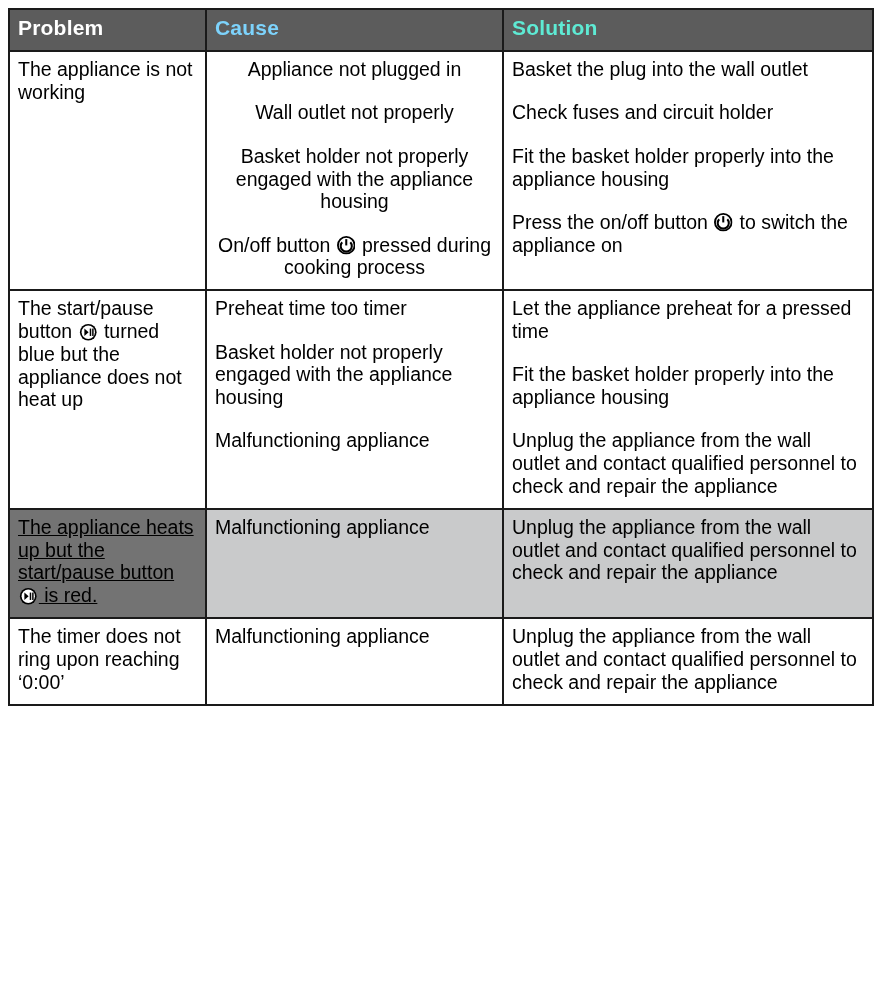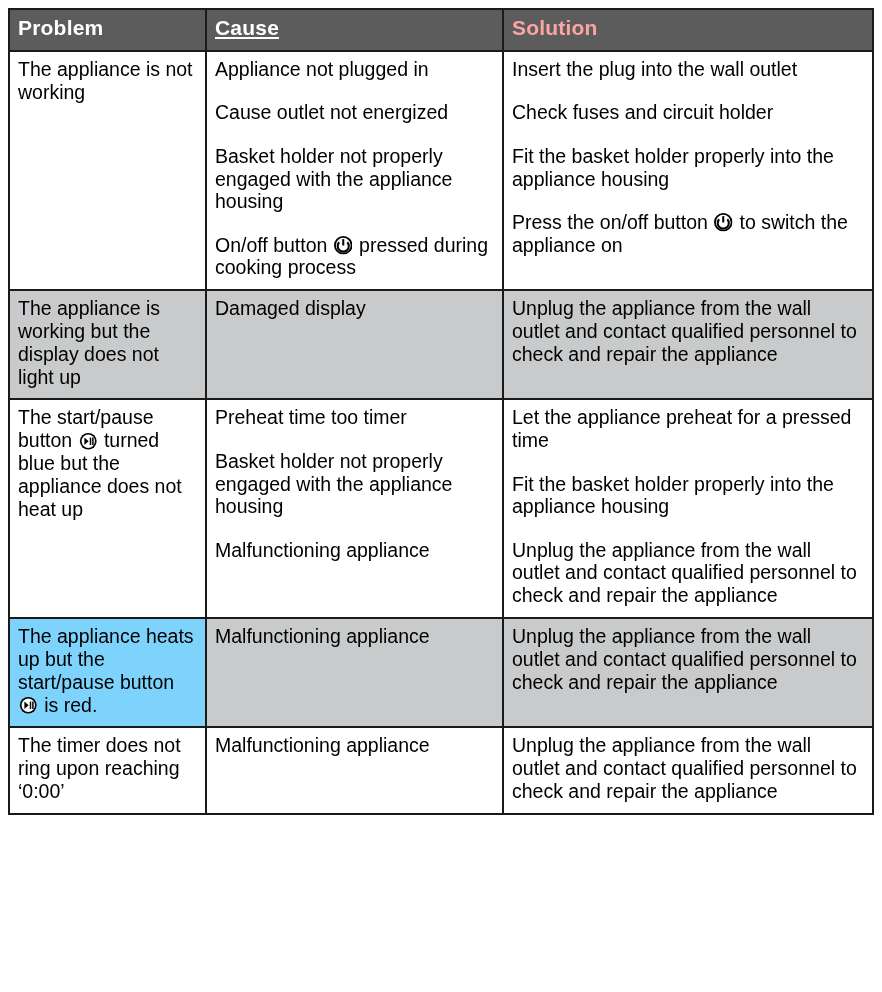--- a/index.html
+++ b/index.html
@@ -95,76 +95,65 @@
 
   <table class="troubleshoot">
     <colgroup>
       <col class="c1">
       <col class="c2">
       <col class="c3">
     </colgroup>
     <thead>
       <tr>
         <th style="background: rgb(92, 92, 92); color: rgb(255, 255, 255); border-color: rgb(26, 26, 26);">Problem</th>
-        <th style="background: rgb(92, 92, 92); color: #ffffff; border-color: rgb(26, 26, 26); text-decoration: underline;">Cause</th>
-        <th style="background: rgb(92, 92, 92); color: #fca5a5; border-color: rgb(26, 26, 26);">Solution</th>
+        <th style="background: rgb(92, 92, 92); color: #7dd3fc; border-color: rgb(26, 26, 26);">Cause</th>
+        <th style="background: rgb(92, 92, 92); color: #5eead4; border-color: rgb(26, 26, 26);">Solution</th>
       </tr>
     </thead>
     <tbody id="tbody">
         <tr>
           <td style="border-color: rgb(26, 26, 26);">
             <div class="para">The appliance is not working</div>
           </td>
-          <td style="border-color: rgb(26, 26, 26);">
+          <td style="border-color: rgb(26, 26, 26); text-align: center;">
             <div class="para">Appliance not plugged in</div>
-            <div class="para">Cause outlet not energized</div>
+            <div class="para">Wall outlet not properly</div>
             <div class="para">Basket holder not properly engaged with the appliance housing</div>
             <div class="para">On/off button <span class="icon-inline"><svg>
                   <use href="#sym-power-icon"></use>
                 </svg></span> pressed during cooking process</div>
           </td>
           <td style="border-color: rgb(26, 26, 26);">
-            <div class="para">Insert the plug into the wall outlet</div>
+            <div class="para">Basket the plug into the wall outlet</div>
             <div class="para">Check fuses and circuit holder</div>
             <div class="para">Fit the basket holder properly into the appliance housing</div>
             <div class="para">Press the on/off button <span class="icon-inline"><svg>
                   <use href="#sym-power-icon"></use>
                 </svg></span> to switch the appliance on</div>
-          </td>
-        </tr>
-        <tr class="shaded">
-          <td style="background: rgb(201, 202, 203); border-color: rgb(26, 26, 26);">
-            <div class="para">The appliance is working but the display does not light up</div>
-          </td>
-          <td style="background: rgb(201, 202, 203); border-color: rgb(26, 26, 26);">
-            <div class="para">Damaged display</div>
-          </td>
-          <td style="background: rgb(201, 202, 203); border-color: rgb(26, 26, 26);">
-            <div class="para">Unplug the appliance from the wall outlet and contact qualified personnel to check and repair the appliance</div>
           </td>
         </tr>
         <tr>
           <td style="border-color: rgb(26, 26, 26);">
             <div class="para">The start/pause button <span class="icon-inline"><svg>
                   <use href="#sym-start-pause-icon"></use>
                 </svg></span> turned blue but the appliance does not heat up</div>
           </td>
           <td style="border-color: rgb(26, 26, 26);">
             <div class="para">Preheat time too timer</div>
             <div class="para">Basket holder not properly engaged with the appliance housing</div>
             <div class="para">Malfunctioning appliance</div>
           </td>
           <td style="border-color: rgb(26, 26, 26);">
             <div class="para">Let the appliance preheat for a pressed time</div>
             <div class="para">Fit the basket holder properly into the appliance housing</div>
             <div class="para">Unplug the appliance from the wall outlet and contact qualified personnel to check and repair the appliance</div>
           </td>
         </tr>
         <tr class="shaded">
-          <td style="background: #7dd3fc; border-color: rgb(26, 26, 26);">
+          <td style="background: #737373; border-color: rgb(26, 26, 26); text-decoration: underline;">
             <div class="para">The appliance heats up but the start/pause button <span class="icon-inline"><svg>
                   <use href="#sym-start-pause-icon"></use>
                 </svg></span> is red.</div>
           </td>
           <td style="background: rgb(201, 202, 203); border-color: rgb(26, 26, 26);">
             <div class="para">Malfunctioning appliance</div>
           </td>
           <td style="background: rgb(201, 202, 203); border-color: rgb(26, 26, 26);">
             <div class="para">Unplug the appliance from the wall outlet and contact qualified personnel to check and repair the appliance</div>
           </td>

